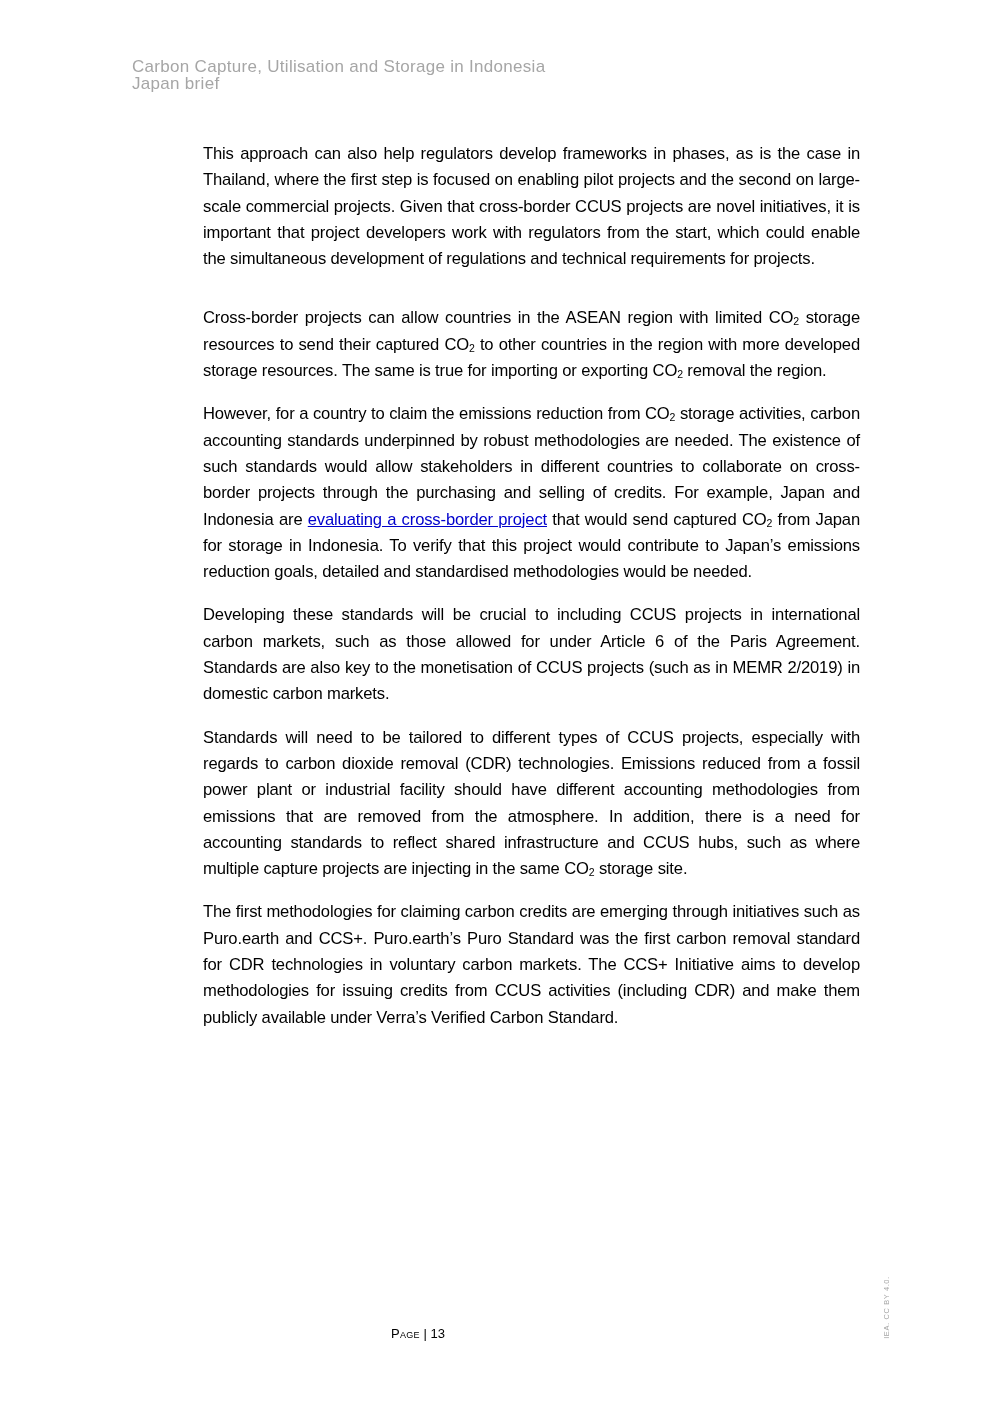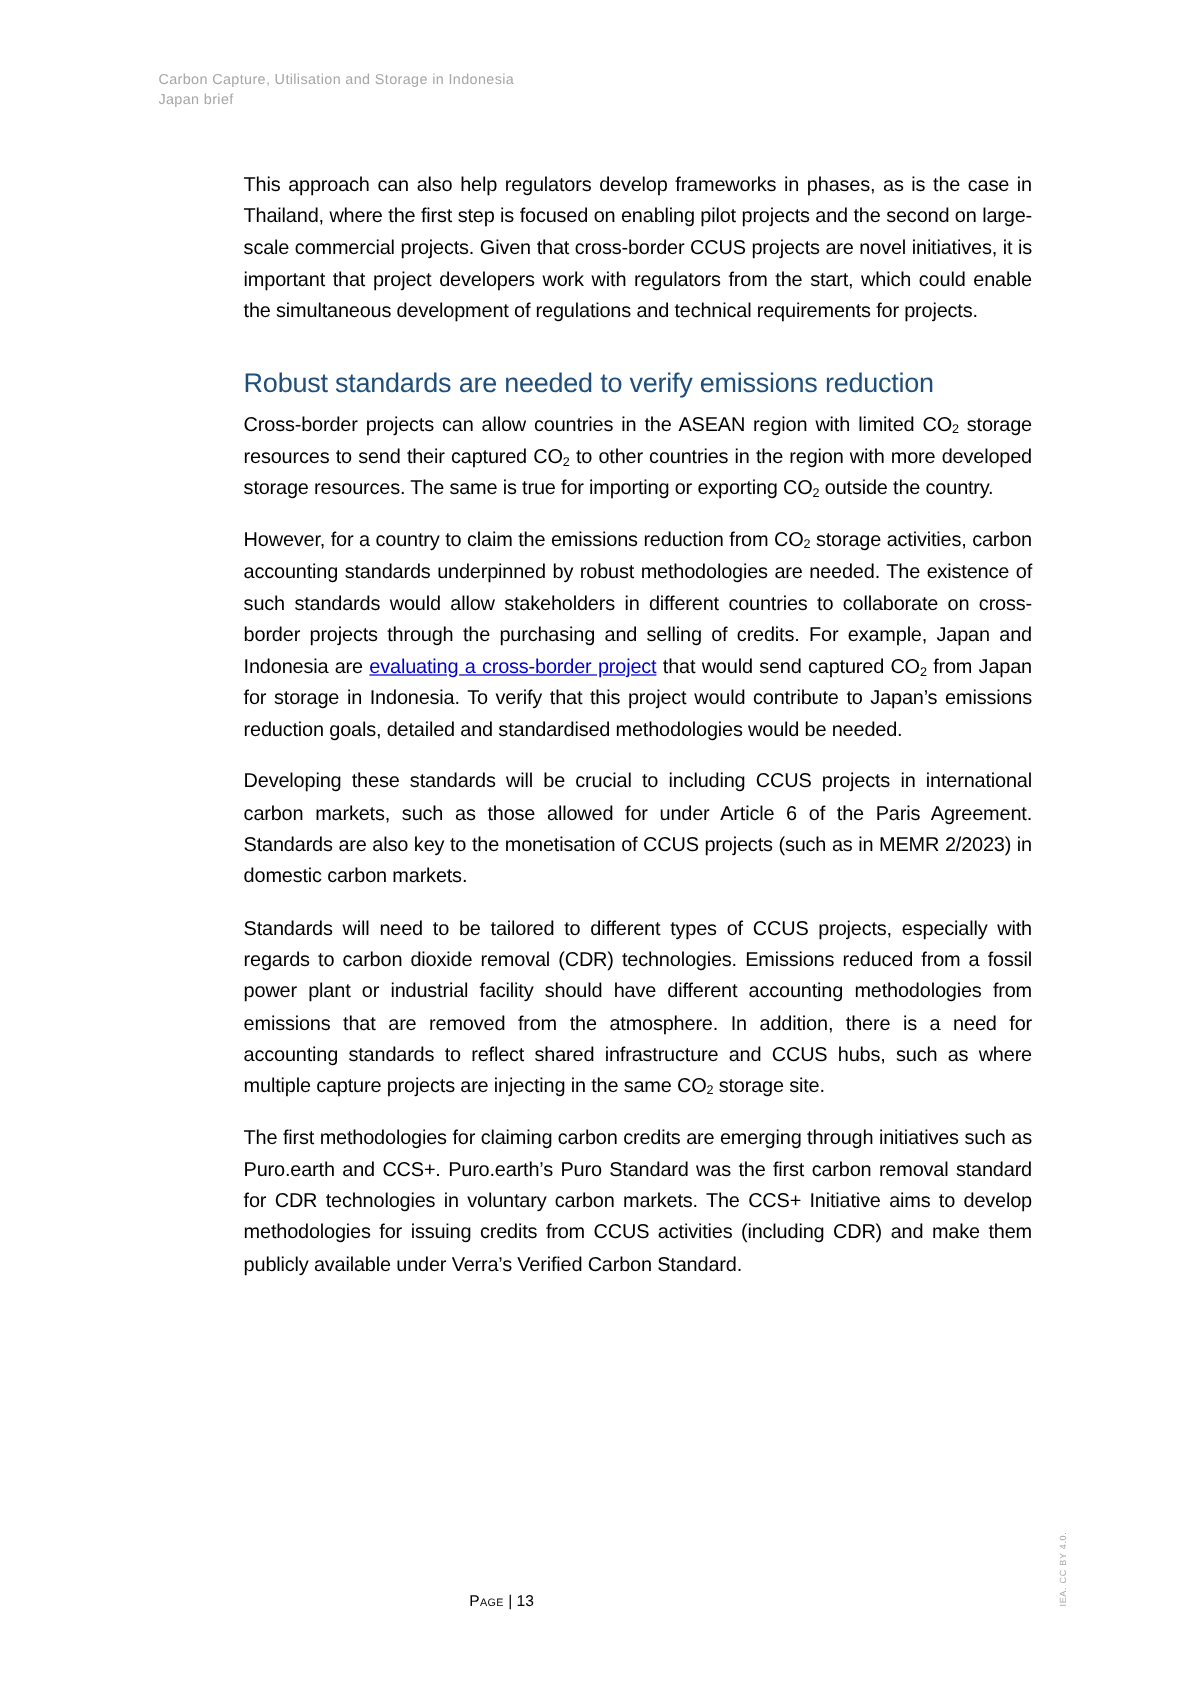--- a/index.html
+++ b/index.html
@@ -1,19 +1,19 @@
 <!DOCTYPE html>
 <html><head>
   <meta charset="utf-8">
   <style>
     html, body { margin: 0; padding: 0; background: #ffffff; }
     body { width: 992px; height: 1403px; position: relative; overflow: hidden; }
     .running-header {
       position: absolute; left: 132px; top: 58px;
-      font-family: "Liberation Sans", sans-serif; font-size: 12px; line-height: 17px;
+      font-family: "Liberation Sans", sans-serif; font-size: 17px; line-height: 17px;
       color: #a6a6a6; letter-spacing: 0.3px;
     }
     .content {
       position: absolute; left: 203px; top: 141px; width: 657px;
       font-family: "Liberation Sans", sans-serif; color: #000000;
     }
     .para {
       margin: 0 0 17px 0; font-size: 16.6px; line-height: 26.3px;
       text-align: justify; letter-spacing: -0.15px;
     }
@@ -40,27 +40,26 @@
 <body>
 
 <div class="running-header">
   <div>Carbon Capture, Utilisation and Storage in Indonesia</div>
   <div>Japan brief</div>
 </div>
 
 <div class="content">
   <p class="para first">This approach can also help regulators develop frameworks in phases, as is the case in Thailand, where the first step is focused on enabling pilot projects and the second on large-scale commercial projects. Given that cross-border CCUS projects are novel initiatives, it is important that project developers work with regulators from the start, which could enable the simultaneous development of regulations and technical requirements for projects.</p>
 
-  <h2 class="heading">Robust standards are needed to verify emissions reduction</h2>
 
-  <p class="para"><span>Cross-border projects can allow countries in the ASEAN region with limited CO</span><sub>2</sub><span> storage resources to send their captured CO</span><sub>2</sub><span> to other countries in the region with more developed storage resources. The same is true for importing or exporting CO</span><sub>2</sub><span> outside the country.</span></p>
+  <p class="para"><span>Cross-border projects can allow countries in the ASEAN region with limited CO</span><sub>2</sub><span> storage resources to send their captured CO</span><sub>2</sub><span> to other countries in the region with more developed storage resources. The same is true for importing or exporting CO</span><sub>2</sub><span> removal the region.</span></p>
 
   <p class="para"><span>However, for a country to claim the emissions reduction from CO</span><sub>2</sub><span> storage activities, carbon accounting standards underpinned by robust methodologies are needed. The existence of such standards would allow stakeholders in different countries to collaborate on cross-border projects through the purchasing and selling of credits. For example, Japan and Indonesia are </span><a class="link" href="#">evaluating a cross-border project</a><span> that would send captured CO</span><sub>2</sub><span> from Japan for storage in Indonesia. To verify that this project would contribute to Japan’s emissions reduction goals, detailed and standardised methodologies would be needed.</span></p>
 
-  <p class="para">Developing these standards will be crucial to including CCUS projects in international carbon markets, such as those allowed for under Article 6 of the Paris Agreement. Standards are also key to the monetisation of CCUS projects (such as in MEMR 2/2023) in domestic carbon markets.</p>
+  <p class="para">Developing these standards will be crucial to including CCUS projects in international carbon markets, such as those allowed for under Article 6 of the Paris Agreement. Standards are also key to the monetisation of CCUS projects (such as in MEMR 2/2019) in domestic carbon markets.</p>
 
   <p class="para"><span>Standards will need to be tailored to different types of CCUS projects, especially with regards to carbon dioxide removal (CDR) technologies. Emissions reduced from a fossil power plant or industrial facility should have different accounting methodologies from emissions that are removed from the atmosphere. In addition, there is a need for accounting standards to reflect shared infrastructure and CCUS hubs, such as where multiple capture projects are injecting in the same CO</span><sub>2</sub><span> storage site.</span></p>
 
   <p class="para">The first methodologies for claiming carbon credits are emerging through initiatives such as Puro.earth and CCS+. Puro.earth’s Puro Standard was the first carbon removal standard for CDR technologies in voluntary carbon markets. The CCS+ Initiative aims to develop methodologies for issuing credits from CCUS activities (including CDR) and make them publicly available under Verra’s Verified Carbon Standard.</p>
 </div>
 
 <div class="licence">IEA. CC BY 4.0.</div>
 
 <div class="footer">
   <span class="page-word">Page</span><span> | </span><span>13</span>

